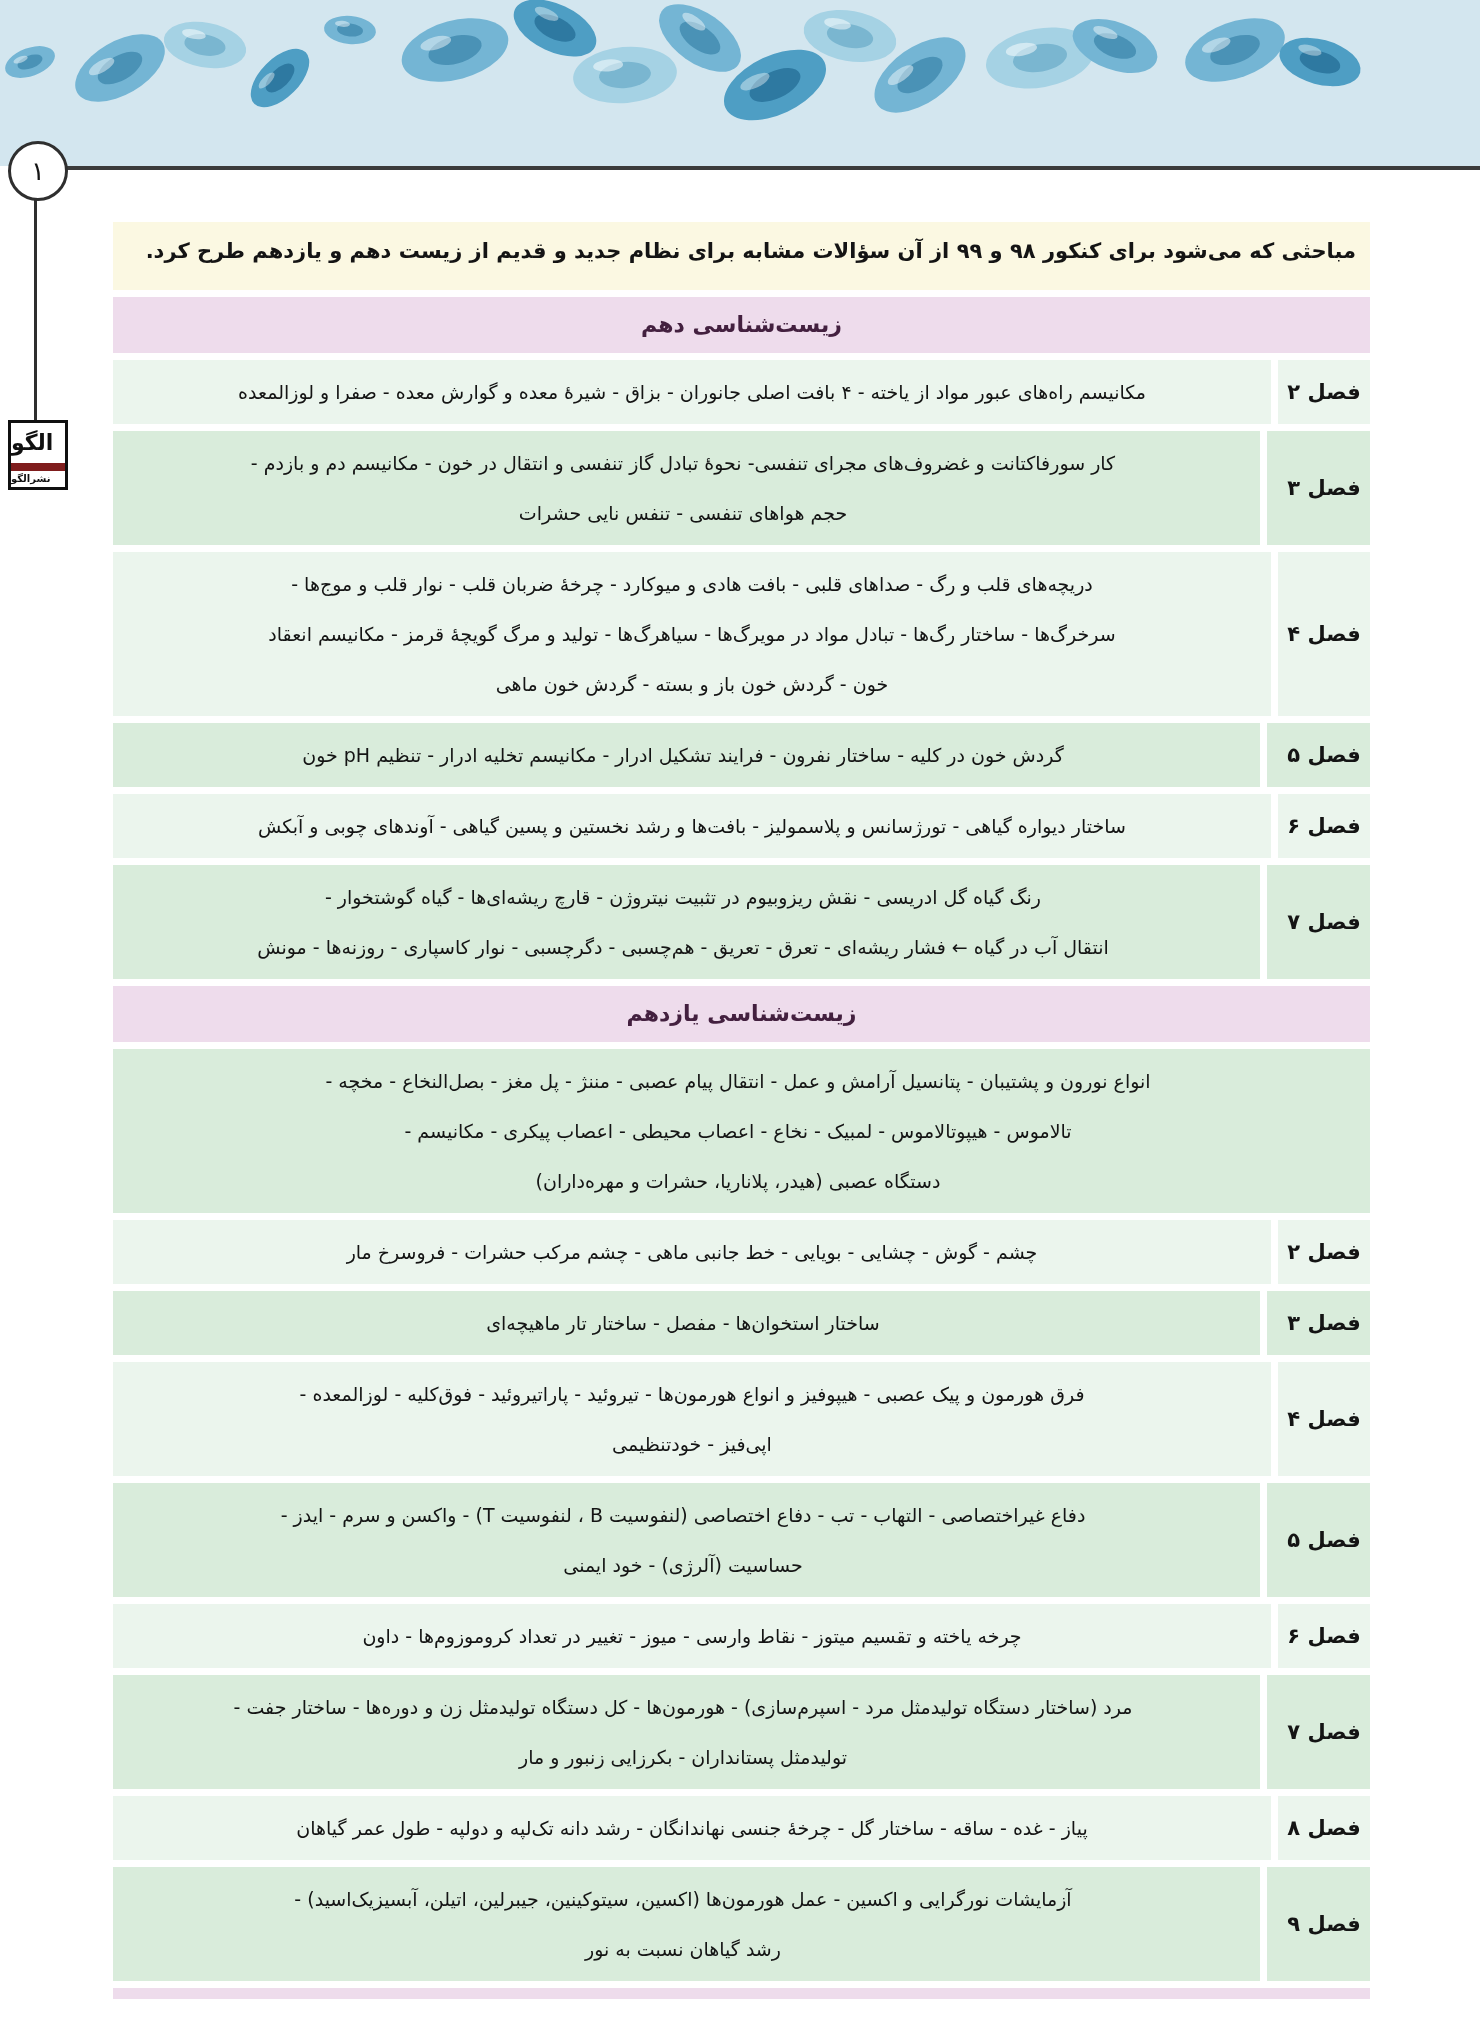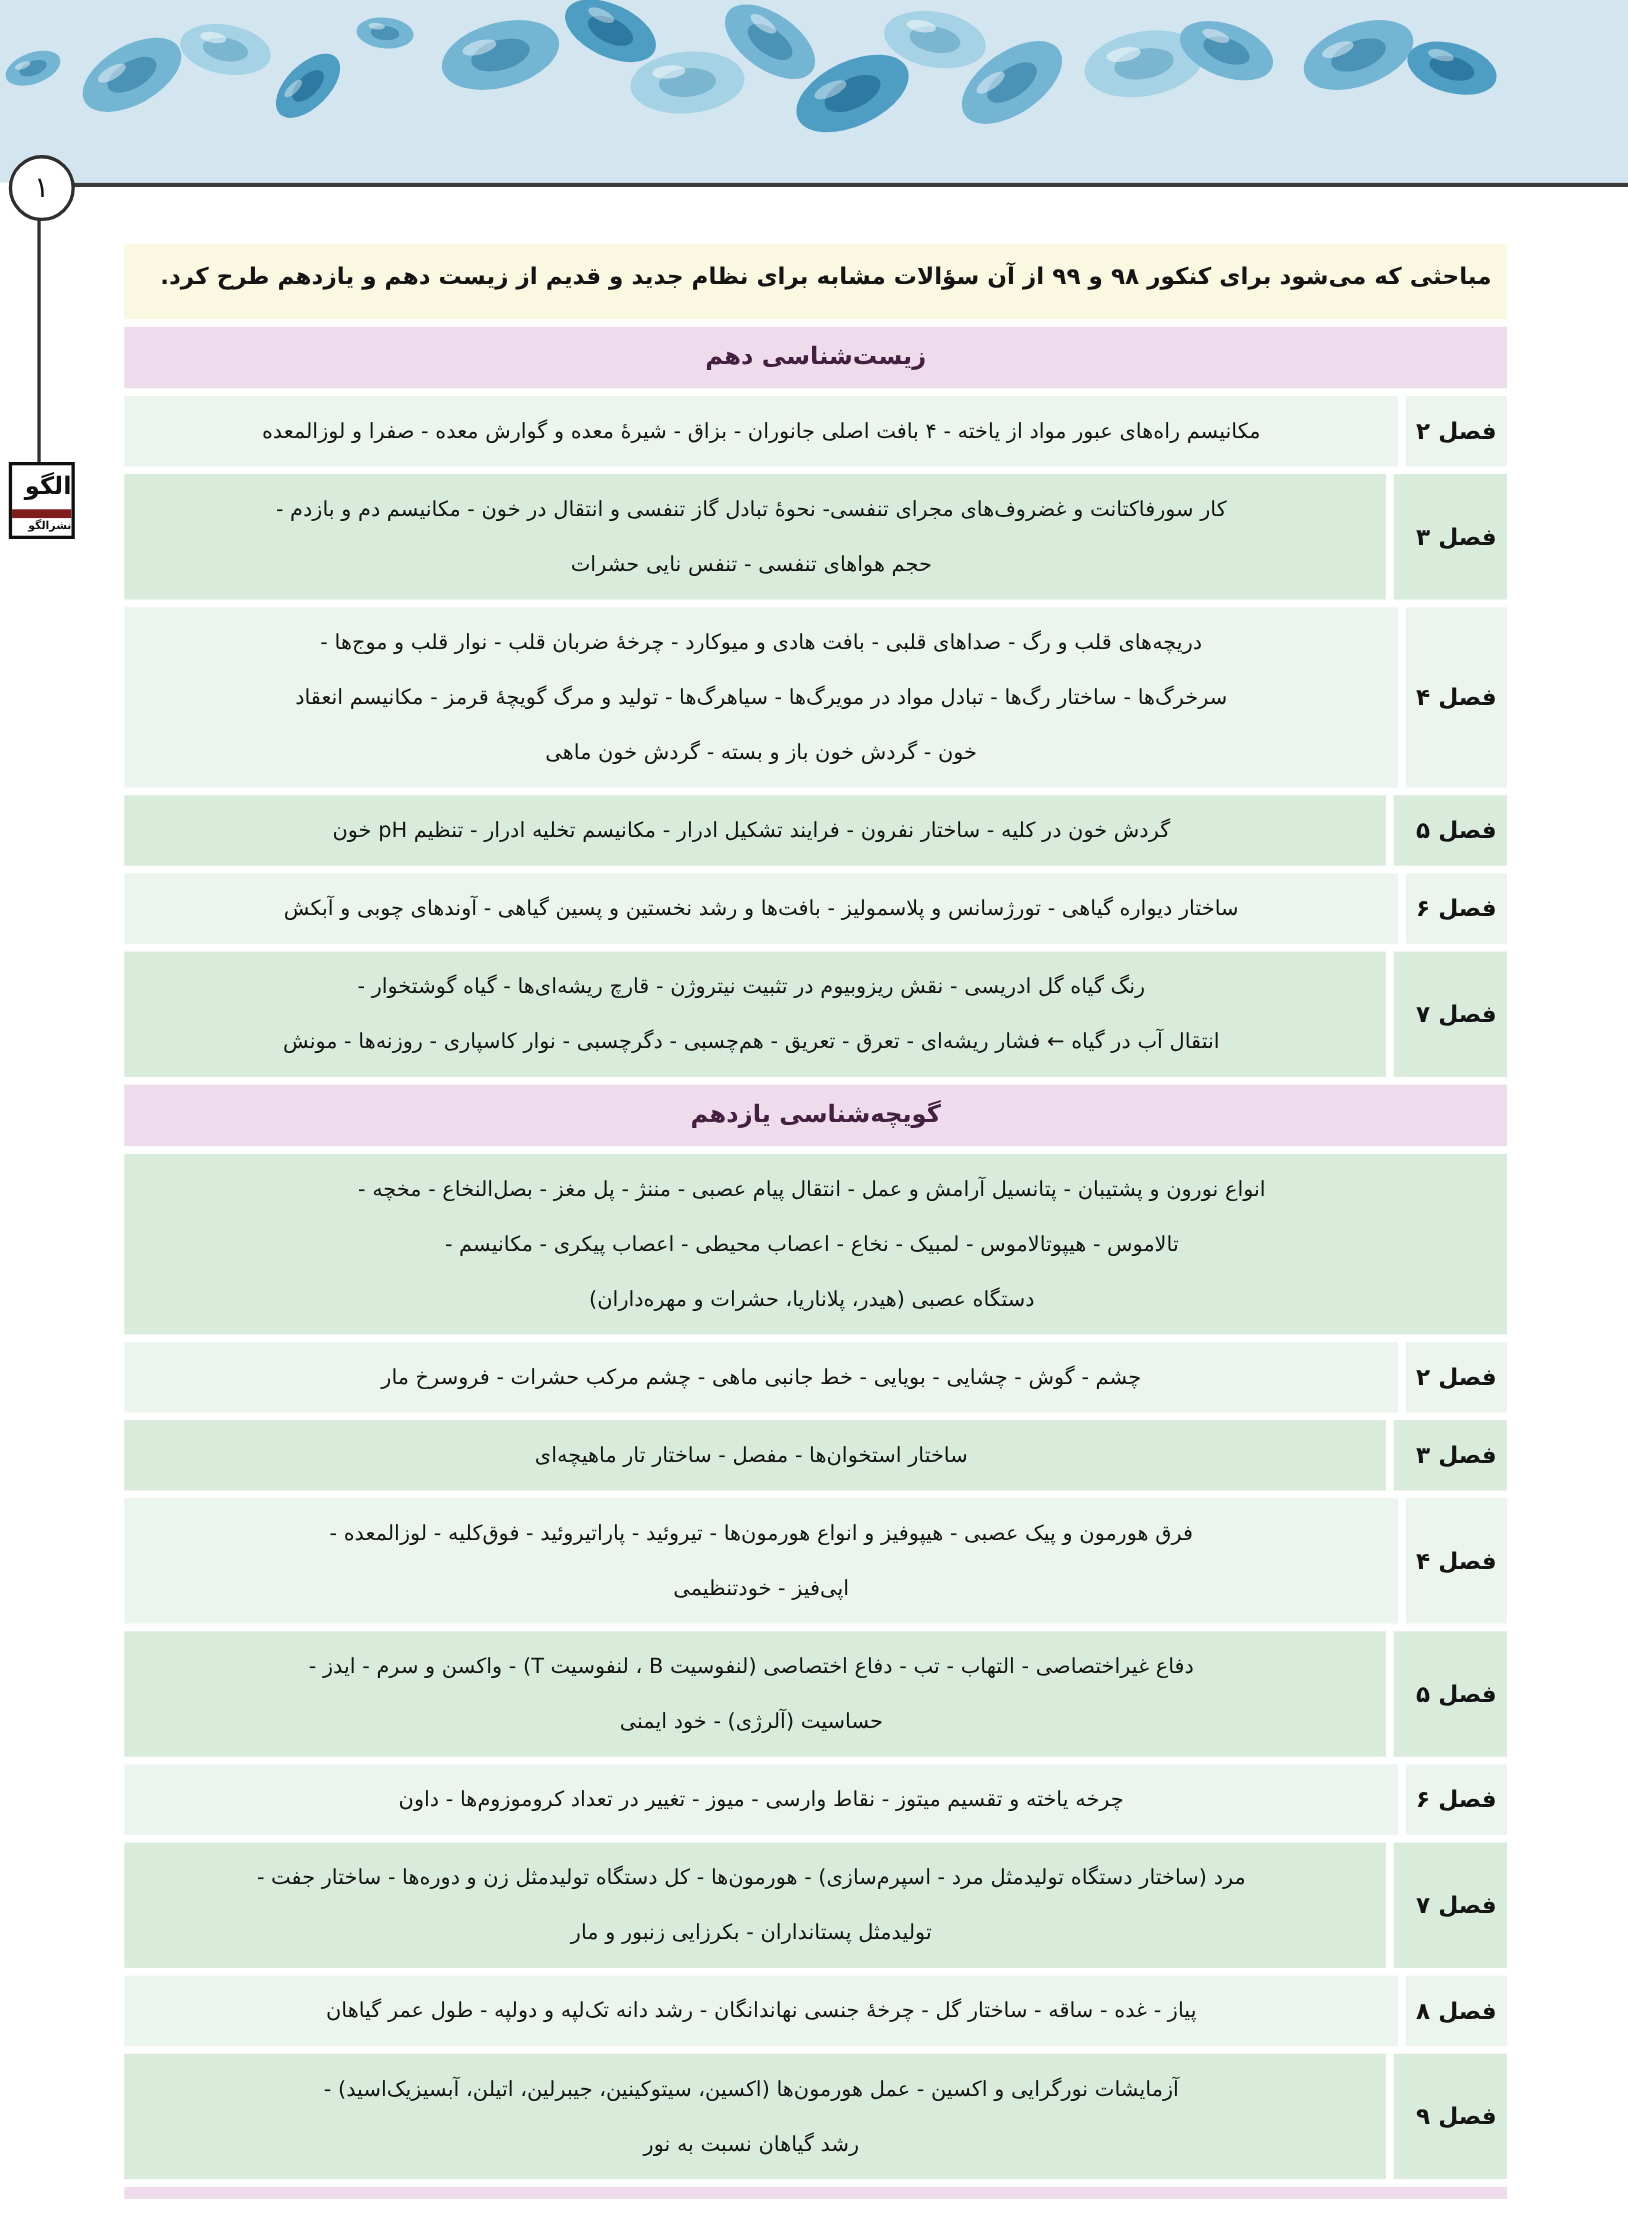--- a/index.html
+++ b/index.html
@@ -13,21 +13,21 @@
   .top-rule{height:4px;background:var(--rule,#3b3b3b);margin-left:62px;}
   
   .page-badge{
     position:absolute;left:8px;top:141px;width:54px;height:54px;border-radius:50%;
     background:#ffffff;border:3px solid #2f2f2f;display:flex;align-items:center;justify-content:center;
     font-size:26px;z-index:6;
   }
   .v-line{position:absolute;left:34px;top:197px;width:3px;height:223px;background:#2f2f2f;z-index:2;}
   .logo{
     position:absolute;left:8px;top:420px;width:54px;border:3px solid #101010;background:#ffffff;
-    text-align:right;z-index:3;
+    text-align:left;z-index:3;
   }
   .logo-glyph{font-size:22px;font-weight:bold;line-height:40px;color:#101010;}
   .logo-label{font-size:10px;font-weight:bold;line-height:16px;border-top:8px solid #7f1d1d;color:#101010;}
   
   .main{width:1257px;margin:52px 110px 0 113px;direction:rtl;}
   .intro{
     background:var(--intro-bg,#fbf8e2);font-weight:bold;font-size:21px;
     height:68px;line-height:58px;padding:0 14px;text-align:right;white-space:nowrap;
   }
   .section-bar{
@@ -131,21 +131,21 @@
           <div class="line">ساختار دیواره گیاهی - تورژسانس و پلاسمولیز - بافت‌ها و رشد نخستین و پسین گیاهی - آوندهای چوبی و آبکش</div>
         </div>
       </div>
       <div class="row dark">
         <div class="chapter">فصل ۷</div>
         <div class="topic">
           <div class="line">رنگ گیاه گل ادریسی - نقش ریزوبیوم در تثبیت نیتروژن - قارچ ریشه‌ای‌ها - گیاه گوشتخوار -</div>
           <div class="line">انتقال آب در گیاه ← فشار ریشه‌ای - تعرق - تعریق - هم‌چسبی - دگرچسبی - نوار کاسپاری - روزنه‌ها - مونش</div>
         </div>
       </div>
-      <div class="section-bar">گویچه‌شناسی یازدهم</div>
+      <div class="section-bar">زیست‌شناسی یازدهم</div>
       <div class="row dark">
         <div class="topic">
           <div class="line">انواع نورون و پشتیبان - پتانسیل آرامش و عمل - انتقال پیام عصبی - مننژ - پل مغز - بصل‌النخاع - مخچه -</div>
           <div class="line">تالاموس - هیپوتالاموس - لمبیک - نخاع - اعصاب محیطی - اعصاب پیکری - مکانیسم -</div>
           <div class="line">دستگاه عصبی (هیدر، پلاناریا، حشرات و مهره‌داران)</div>
         </div>
       </div>
       <div class="row light">
         <div class="chapter">فصل ۲</div>
         <div class="topic">

